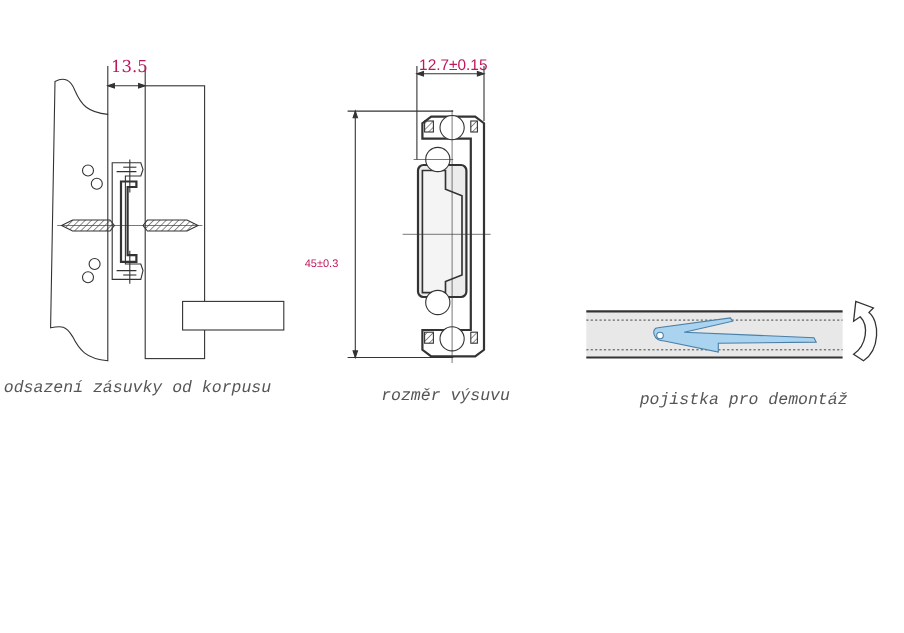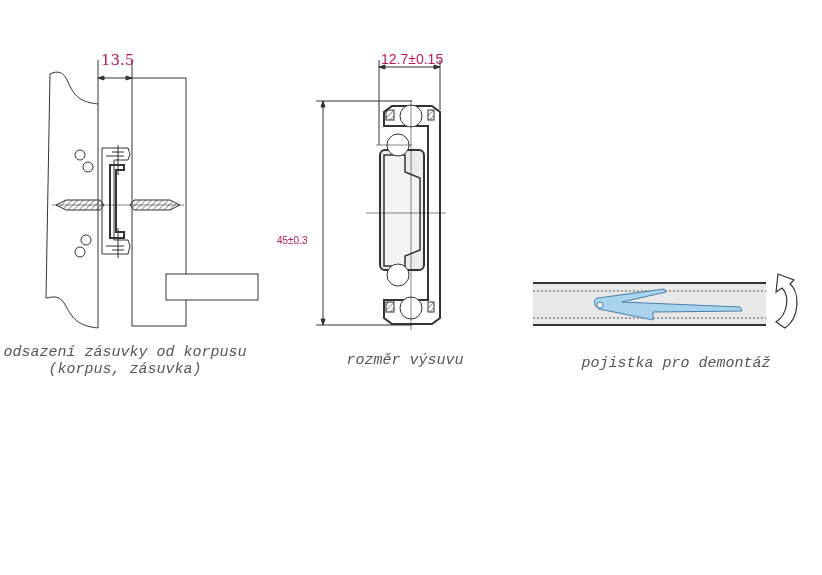--- a/index.html
+++ b/index.html
@@ -92,16 +92,15 @@
     <path d="M785,328 C800,318 800,292 790,284 L794,280 L778,274 L776,292 L782,288 C790,296 788,314 776,322 Z" fill="#fff" stroke="#333" stroke-width="1.2"></path>
   </g>
 </svg>
 
 <div class="dim" style="left:101px; top:51px; font-family:'DejaVu Serif', serif; font-size:15px;">13.5</div>
 <div class="dim" style="left:381px; top:51px; font-size:14px;">12.7±0.15</div>
 <div class="dim" style="left:277px; top:190px; font-size:10px;margin-top:45px;">45±0.3</div>
 
 <div class="cap" style="left:0; top:344px; width:250px;">
   <div>odsazení zásuvky od korpusu</div>
-  <div>(korpus, zásuvka)</div>
 </div>
 <div class="cap" style="left:330px; top:352px; width:150px;">rozměr výsuvu</div>
 <div class="cap" style="left:581px; top:344px; width:190px;margin-top:11px;">pojistka pro demontáž</div>
 
 </body></html>

